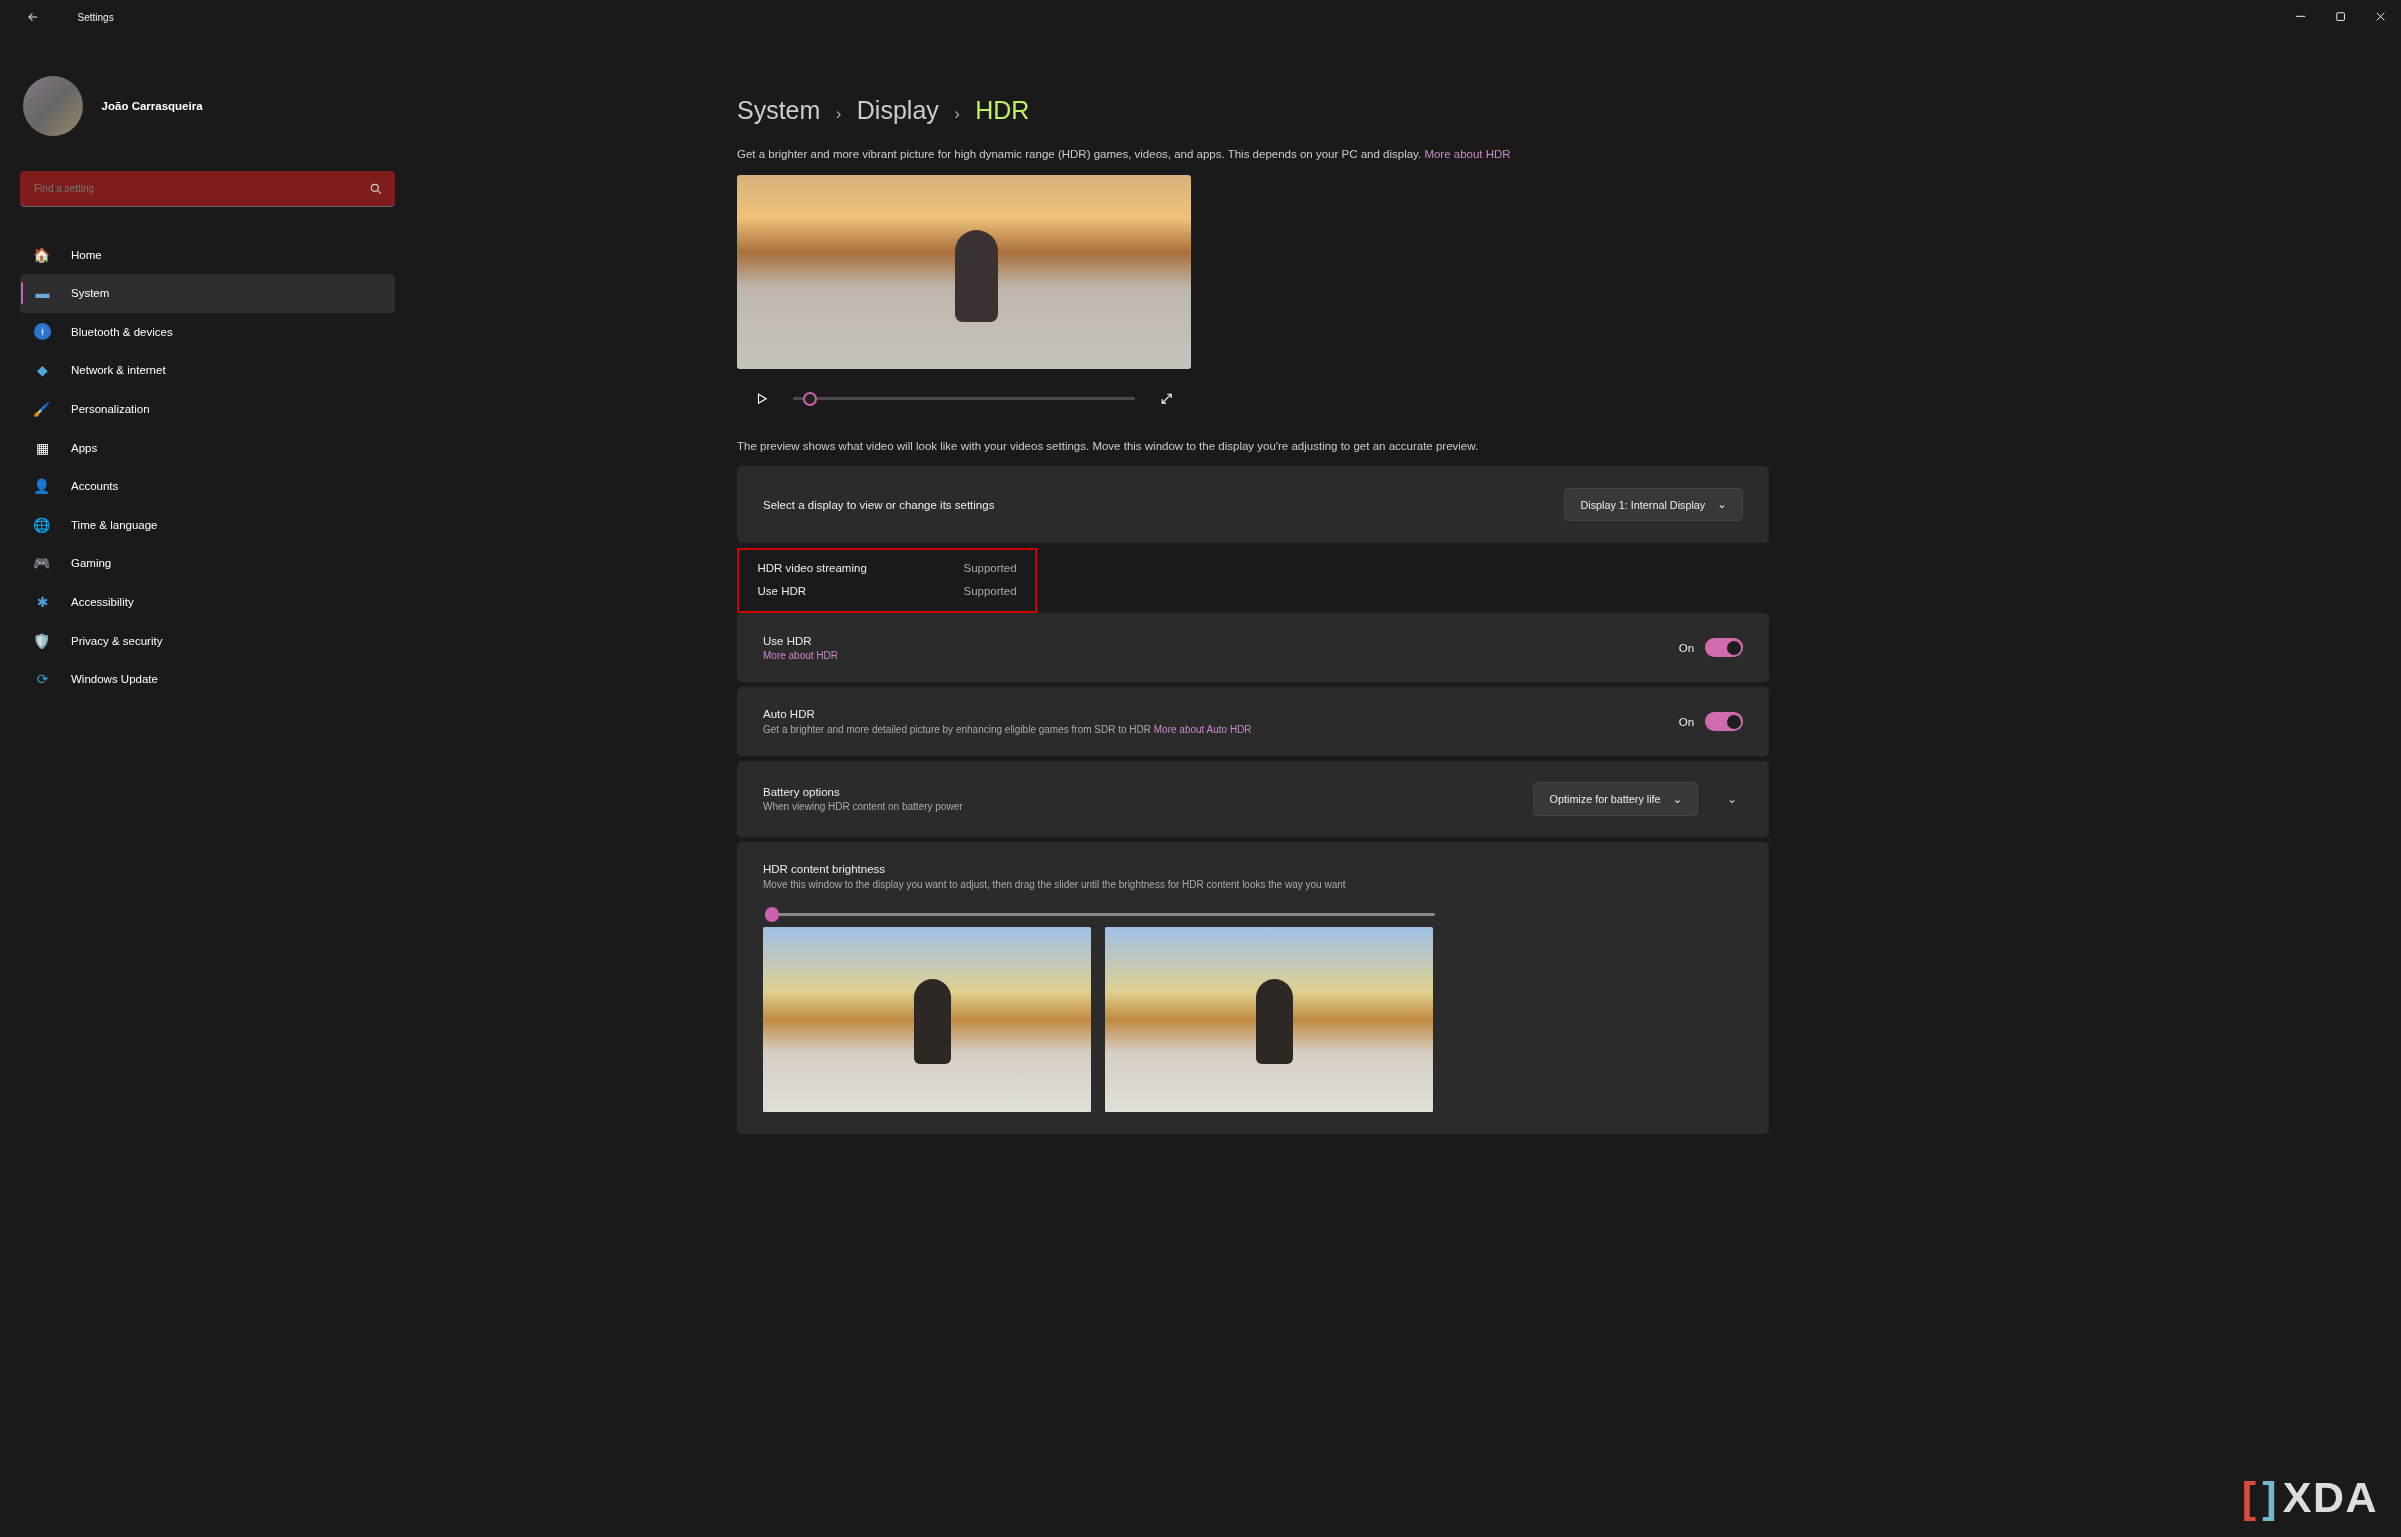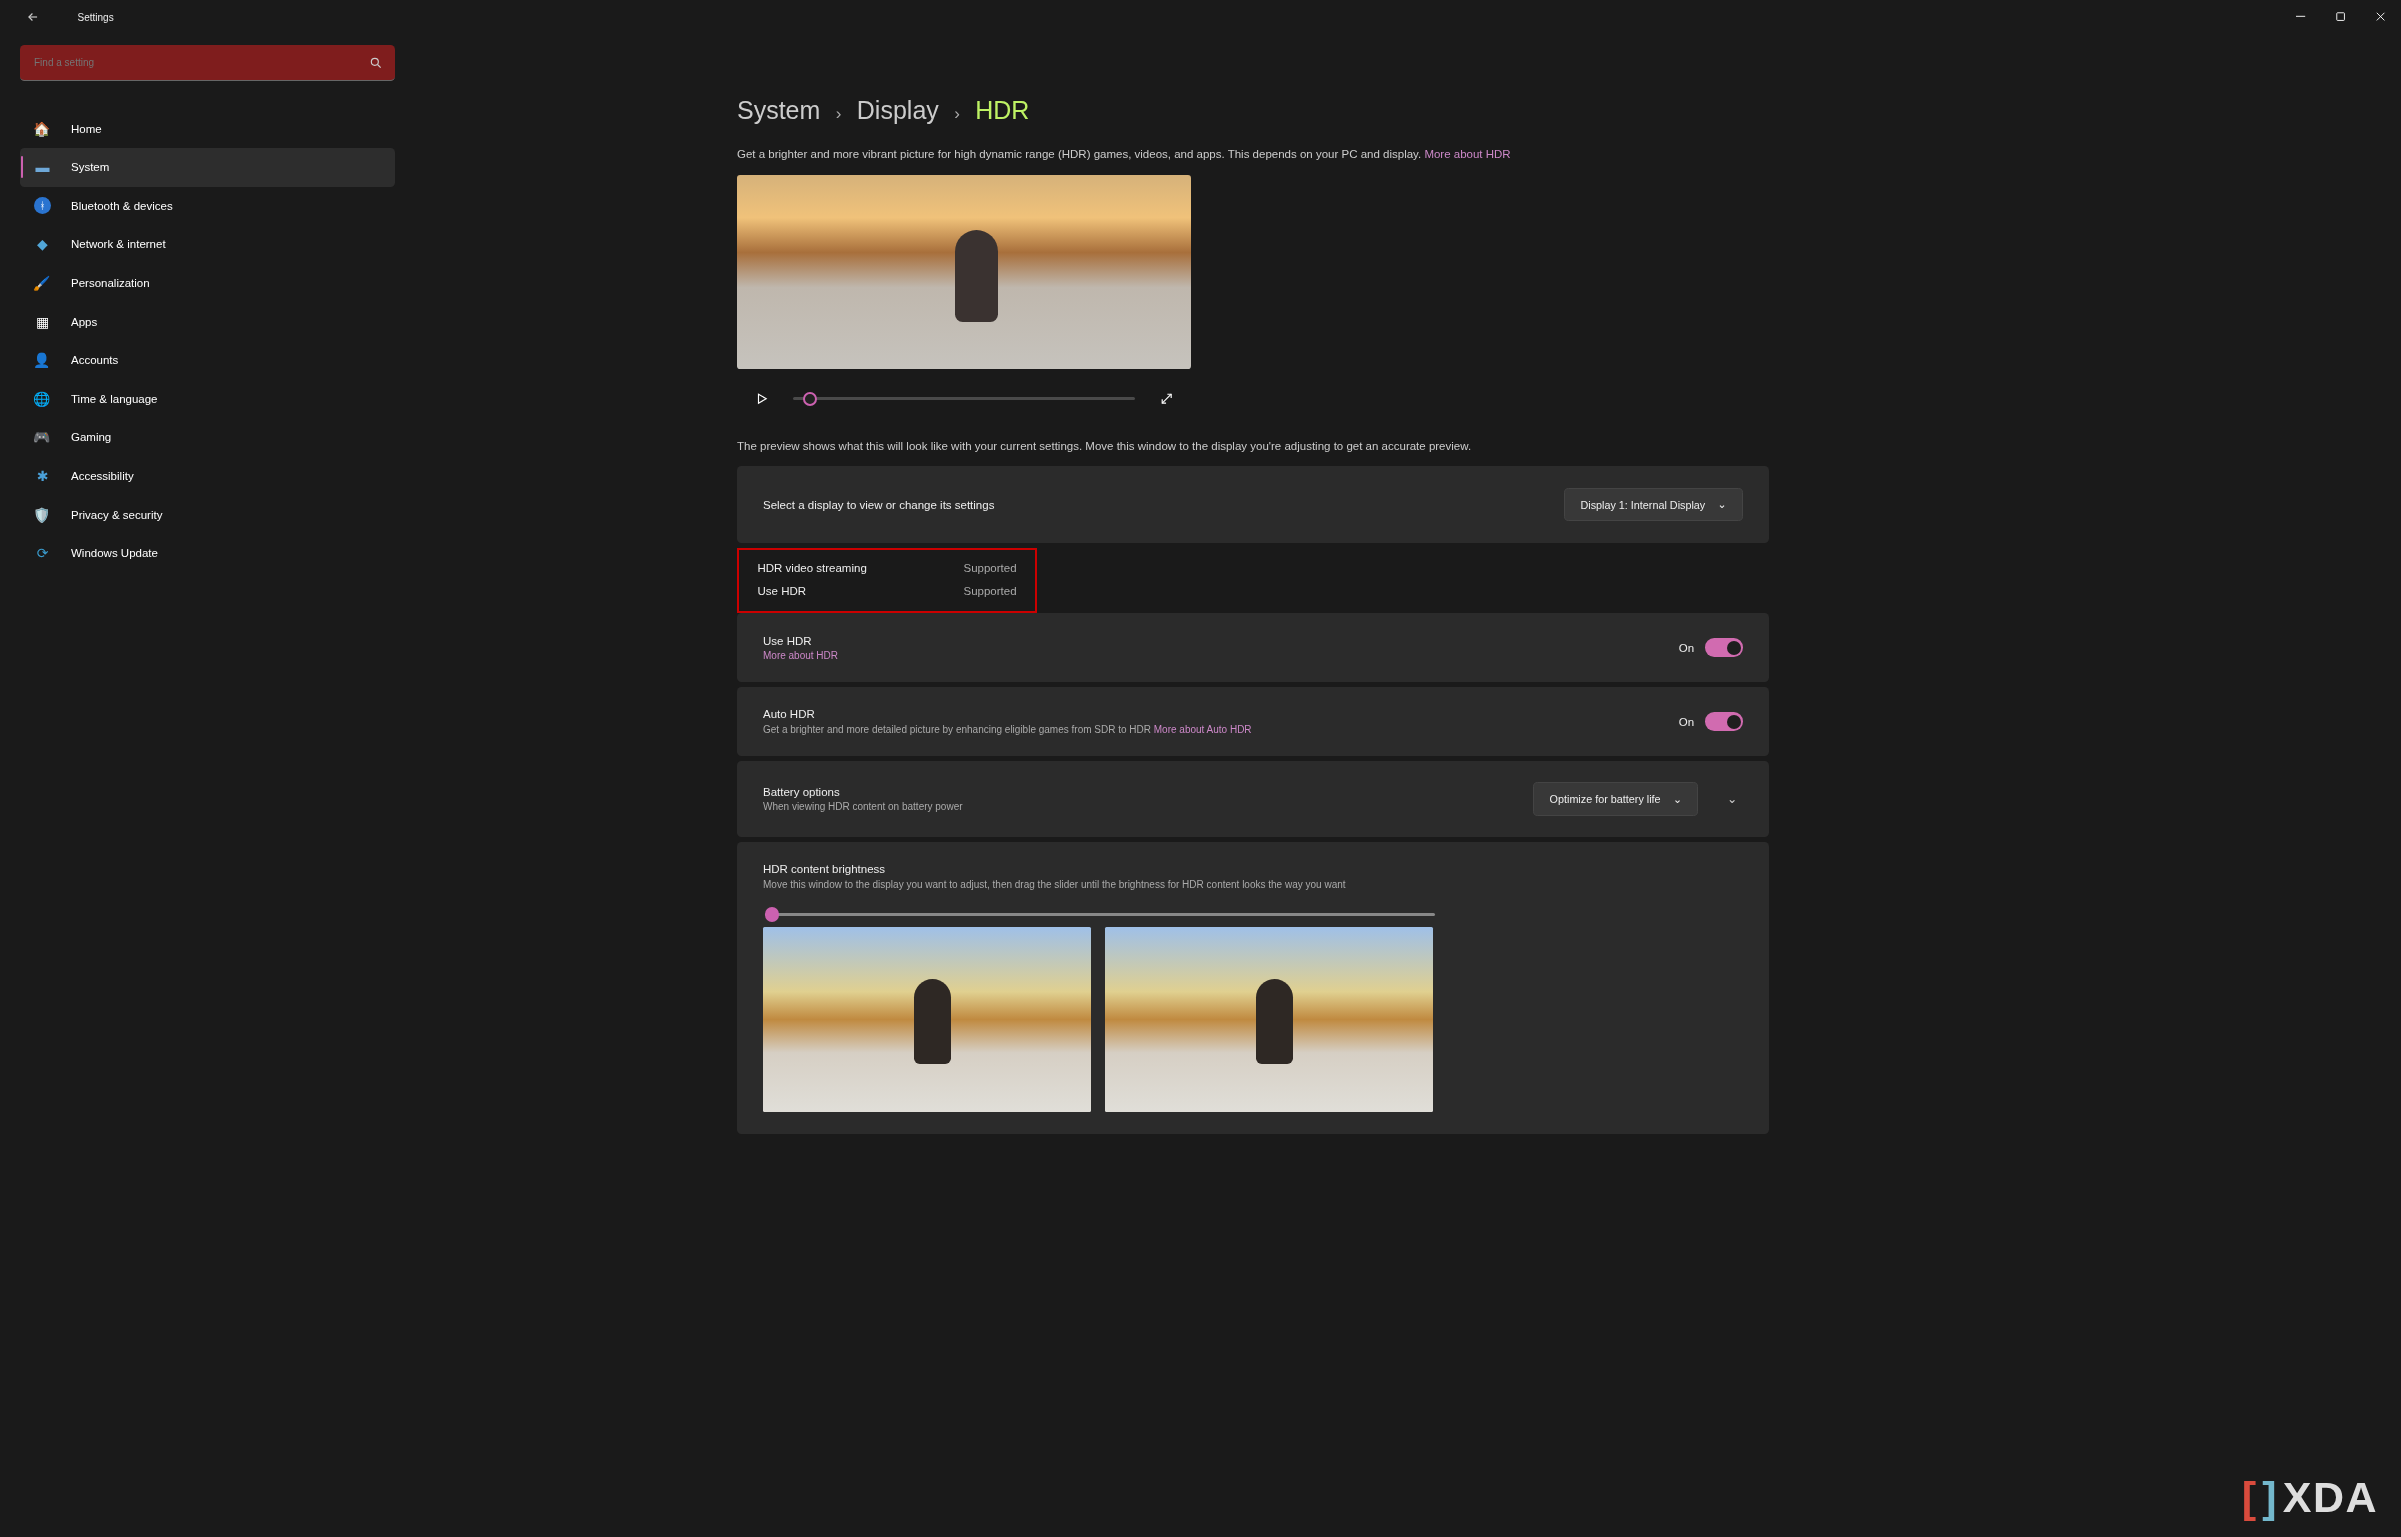--- a/index.html
+++ b/index.html
@@ -113,20 +113,24 @@
     <div class="close">
         <svg width="9.2" height="9.2" viewBox="0 0 12 12" stroke="#fff" stroke-width="1.2">
           <path d="M1 1l10 10M11 1L1 11"></path>
         </svg>
       </div>
   </div>
 </div>
 
 <div class="app">
   <div class="sidebar">
+    <div class="user">
+      <div class="avatar"></div>
+      <span>João Carrasqueira</span>
+    </div>
     <div class="search">
       <input type="text" placeholder="Find a setting" style="">
       <span class="sicon">
         <svg width="14" height="14" viewBox="0 0 24 24" fill="none" stroke="currentColor" stroke-width="2">
             <circle cx="10" cy="10" r="6"></circle>
             <path d="M20 20l-5-5"></path>
           </svg>
       </span>
     </div>
     <div class="nav">
@@ -207,21 +211,21 @@
         </div>
         <div class="full">
           <svg width="15.4" height="15.4" viewBox="0 0 24 24" fill="none" st="" stroke="#fff" stroke-width="1.8">
               <path d="M5 19L19 5"></path>
               <path d="M13 5h6v6"></path>
               <path d="M11 19H5v-6"></path>
             </svg>
         </div>
       </div>
 
-      <p class="hint">The preview shows what this will look like with your current settings. Move this window to the display you're adjusting to get an accurate preview.</p>
+      <p class="hint">The preview shows what video will look like with your videos settings. Move this window to the display you're adjusting to get an accurate preview.</p>
 
       <div class="panel">
         <div class="panel-row">
           <div class="ptitle">Select a display to view or change its settings</div>
           <div class="spacer"></div>
           <div class="dropdown">
             <span>Display 1: Internal Display</span>
             <span>⌄</span>
           </div>
         </div>

